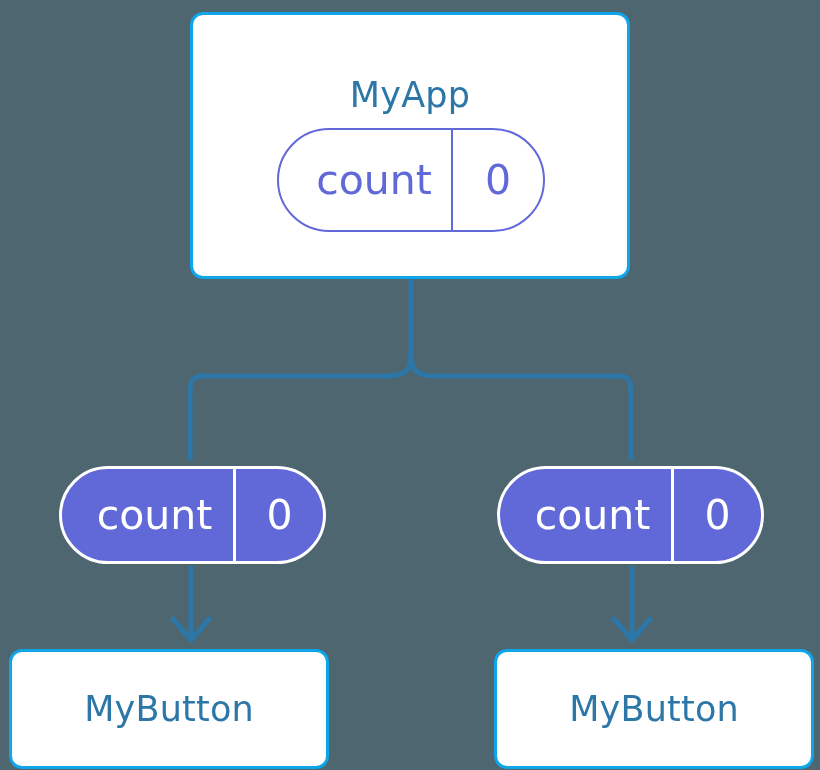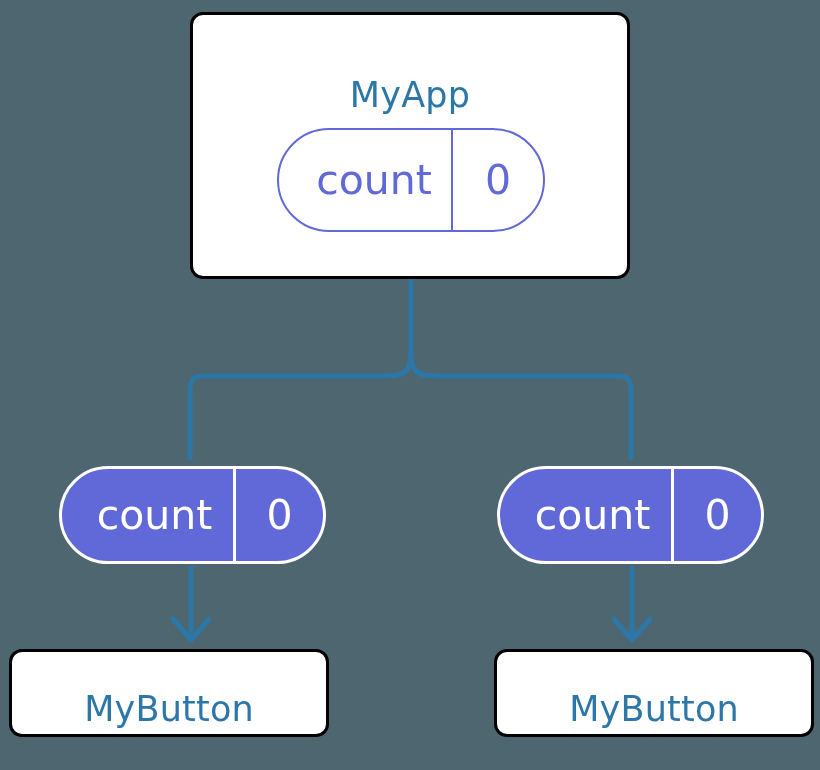--- a/index.html
+++ b/index.html
@@ -24,21 +24,21 @@
     top: 0;
     width: 820px;
     height: 770px;
     pointer-events: none;
   }
 
   
   .card {
     position: absolute;
     background: #ffffff;
-    border: 3px solid #000000;
+    border: 3px solid #0ea5e9;
     border-radius: 13px;
     box-sizing: border-box;
   }
   .card-title {
     position: absolute;
     left: 0;
     right: 0;
     text-align: center;
     color: #2d77a8;
     font-size: 35px;
@@ -52,21 +52,21 @@
     top: 12px;
     width: 440px;
     height: 267px;
   }
   #card-myapp .card-title {
     top: 60px;
   }
 
   .card-button {
     width: 320px;
-    height: 88px;
+    height: 120px;
   }
   #card-button-left  { left: 9px;   top: 649px; }
   #card-button-right { left: 494px; top: 649px; }
   .card-button .card-title {
     top: 37px;
   }
 
   
   .pill {
     position: absolute;

